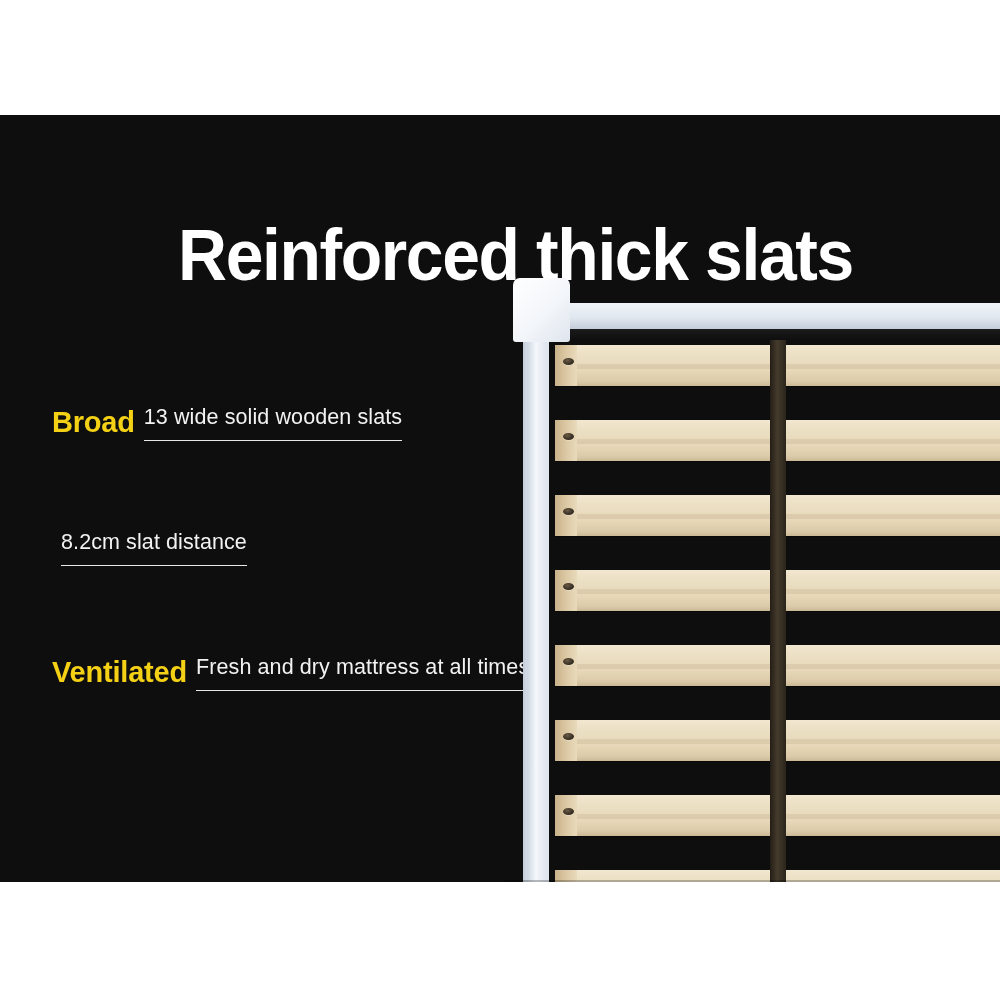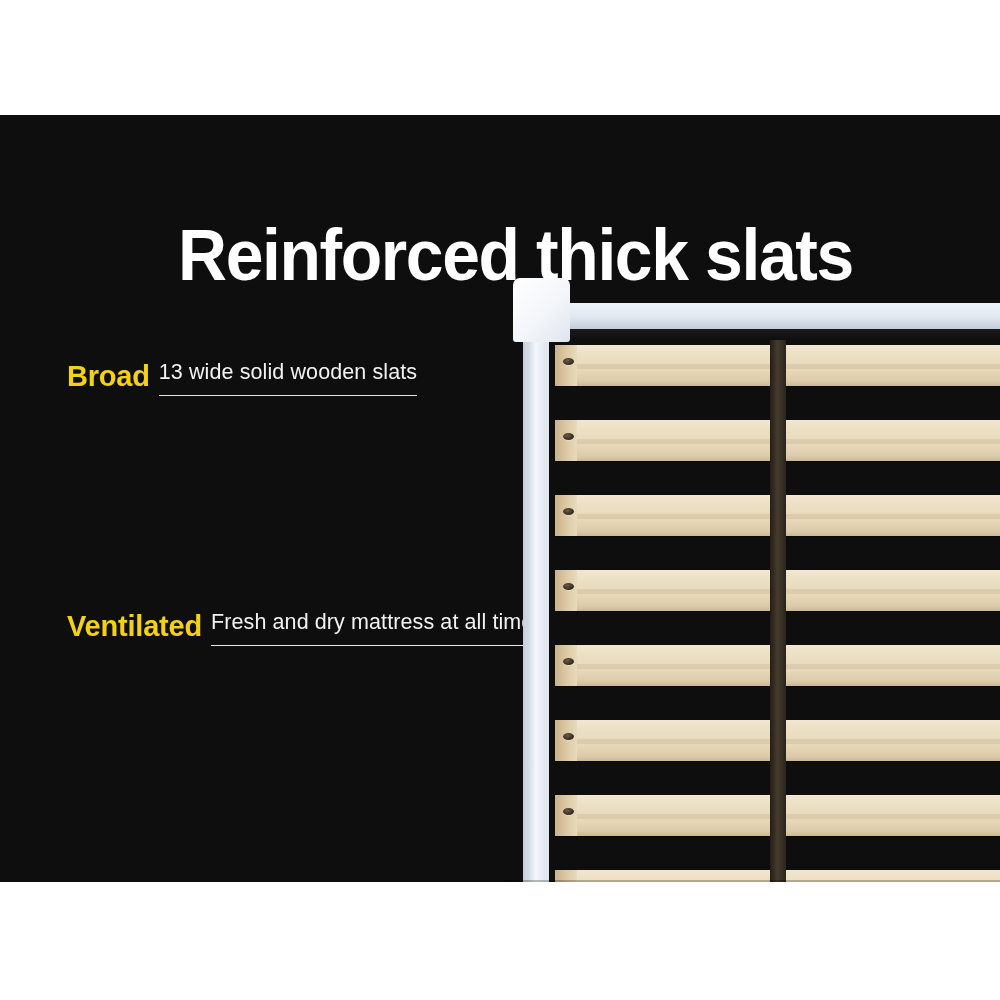--- a/index.html
+++ b/index.html
@@ -53,23 +53,22 @@
   
   .features {
     position: absolute;
     left: 52px;
     top: 245px;
     width: 520px;
   }
   .feature {
     position: relative;
     display: flex;
-    align-items: flex-start;
+    align-items: center;
     height: 125px;
-    margin-left: 15px;
   }
   .feature-term {
     color: #f5d116;
     font-size: 29px;
     font-weight: bold;
     letter-spacing: -0.2px;
     white-space: nowrap;
     flex: 0 0 auto;
   }
   .feature-desc {
@@ -216,20 +215,21 @@
     <h1 class="headline">Reinforced thick slats</h1>
 
     <div class="features">
 
       <div class="feature">
         <span class="feature-term">Broad</span>
         <span class="feature-desc">13 wide solid wooden slats</span>
       </div>
 
       <div class="feature">
+        <span class="feature-desc">8.2cm slat distance</span>
       </div>
 
 
       <div class="feature">
         <span class="feature-term">Ventilated</span>
         <span class="feature-desc">Fresh and dry mattress at all times</span>
       </div>
 
     </div>
 

